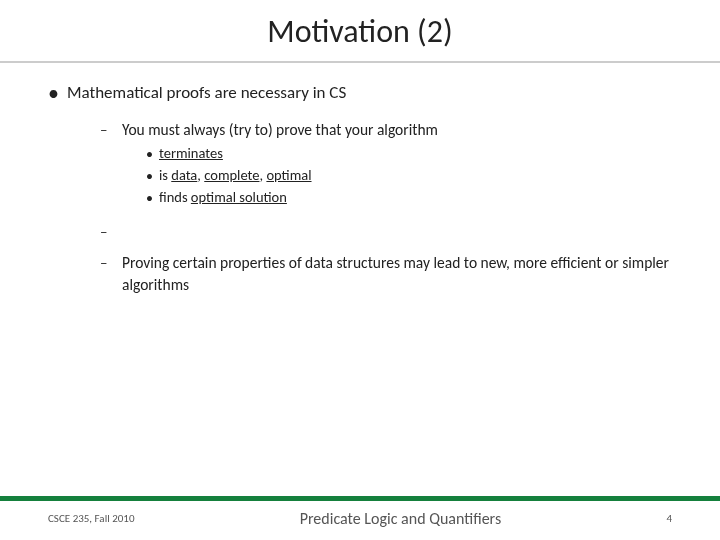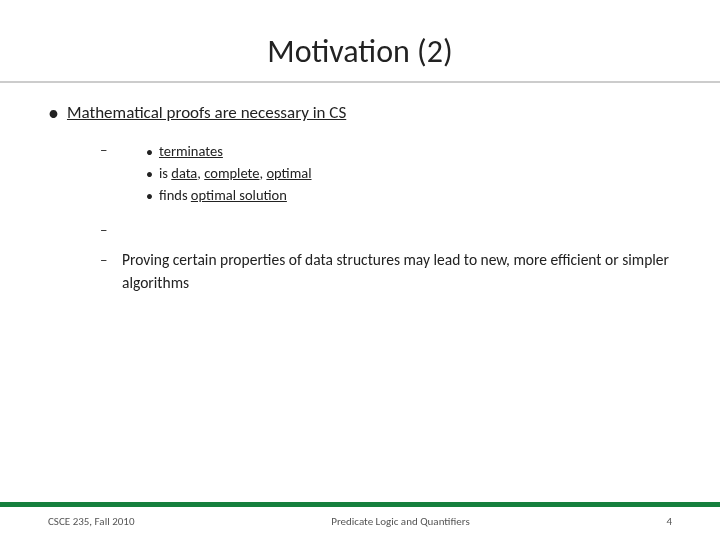--- a/index.html
+++ b/index.html
@@ -19,21 +19,21 @@
 
     .slide {
       width: 720px;
       height: 540px;
       padding: 0;
       display: flex;
       flex-direction: column;
     }
 
     .header {
-      padding: 32px 48px 10px 48px;
+      padding: 12px 48px 10px 48px;
       border-bottom: 2px solid #cccccc;
     }
 
     .title {
       font-size: 32px;
       font-weight: 400;
       color: #222222;
       text-align: center;
     }
 
@@ -52,21 +52,20 @@
 
     .bullet-main .bullet-dot {
       font-size: 22px;
       line-height: 1.3;
       margin-top: -1px;
     }
 
     .bullet-main .bullet-text {
       font-size: 17px;
       line-height: 1.4;
-      text-decoration: underline;
     }
 
     .sub-bullets {
       margin-left: 52px;
       margin-bottom: 6px;
     }
 
     .dash-item {
       display: flex;
       align-items: flex-start;
@@ -122,21 +121,21 @@
       font-size: 11px;
       color: #555555;
       border-top: 5px solid #15803d;
     }
 
     .footer-left {
       font-size: 11px;
     }
 
     .footer-center {
-      font-size: 11px;
+      font-size: 16px;
     }
 
     .footer-right {
       font-size: 11px;
     }
   </style>
 </head>
 <body>
 
 <div class="slide">
@@ -150,20 +149,21 @@
     <div class="bullet-main">
       <span class="bullet-dot">•</span>
       <span class="bullet-text">Mathematical proofs are necessary in CS</span>
     </div>
 
     <div class="sub-bullets">
 
       <div class="dash-item">
         <span class="dash">–</span>
         <div>
+          <span class="dash-text">You must always (try to) prove that your algorithm</span>
           <div class="mini-bullets">
             <div class="mini-item">
               <span class="mini-dot">•</span>
               <span class="mini-text"><u>terminates</u></span>
             </div>
             <div class="mini-item">
               <span class="mini-dot">•</span>
               <span class="mini-text">is <u>data</u>, <u>complete</u>, <u>optimal</u></span>
             </div>
             <div class="mini-item">

